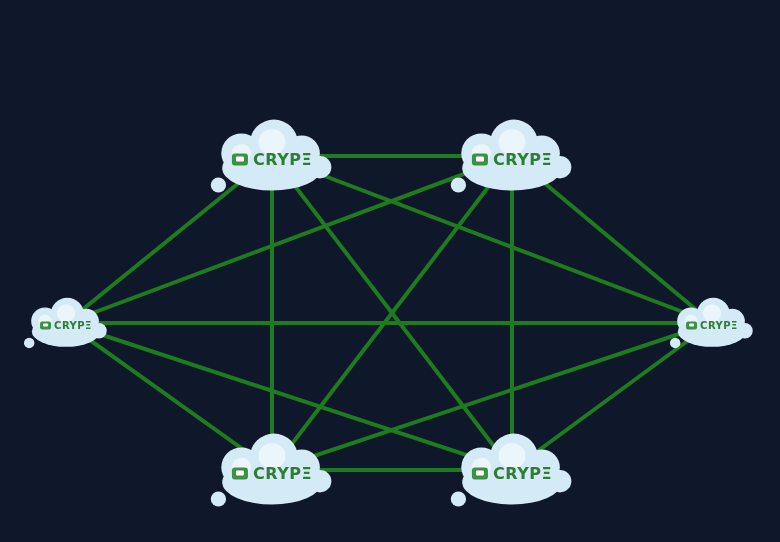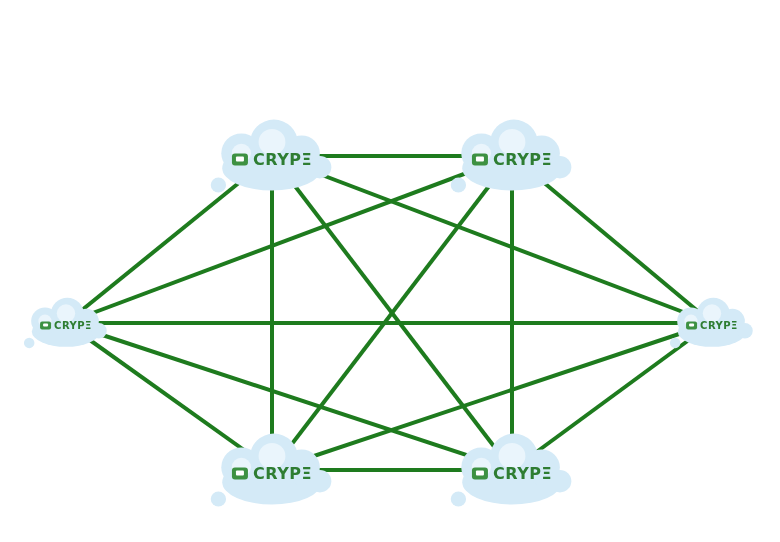--- a/index.html
+++ b/index.html
@@ -77,21 +77,21 @@
     font-weight: 700;
     color: var(--logo-text, #2e7d32);
     letter-spacing: 0.5px;
   }
   .large .logo-text { font-size: 16px; }
   .small .logo-text { font-size: 10px; }
 </style>
 </head>
 <body>
 
-<div class="stage" id="stage" style="background: #ffffff; --cloud: #d4eaf7; --cloud-hilite: #eaf5fc; --badge: #3d9142; --logo-text: #2e7d32;">
+<div class="stage" id="stage" style="background: #0f172a; --cloud: #d4eaf7; --cloud-hilite: #eaf5fc; --badge: #3d9142; --logo-text: #2e7d32;">
   <svg id="edges" xmlns="http://www.w3.org/2000/svg" width="780" height="542">
       <line x1="272" y1="156" x2="512" y2="156" stroke="#1e7b1e" stroke-width="4"></line>
       <line x1="272" y1="470" x2="512" y2="470" stroke="#1e7b1e" stroke-width="4"></line>
       <line x1="66" y1="323" x2="272" y2="156" stroke="#1e7b1e" stroke-width="4"></line>
       <line x1="66" y1="323" x2="272" y2="470" stroke="#1e7b1e" stroke-width="4"></line>
       <line x1="712" y1="323" x2="512" y2="156" stroke="#1e7b1e" stroke-width="4"></line>
       <line x1="712" y1="323" x2="512" y2="470" stroke="#1e7b1e" stroke-width="4"></line>
       <line x1="66" y1="323" x2="712" y2="323" stroke="#1e7b1e" stroke-width="4"></line>
       <line x1="66" y1="323" x2="512" y2="156" stroke="#1e7b1e" stroke-width="4"></line>
       <line x1="66" y1="323" x2="512" y2="470" stroke="#1e7b1e" stroke-width="4"></line>

